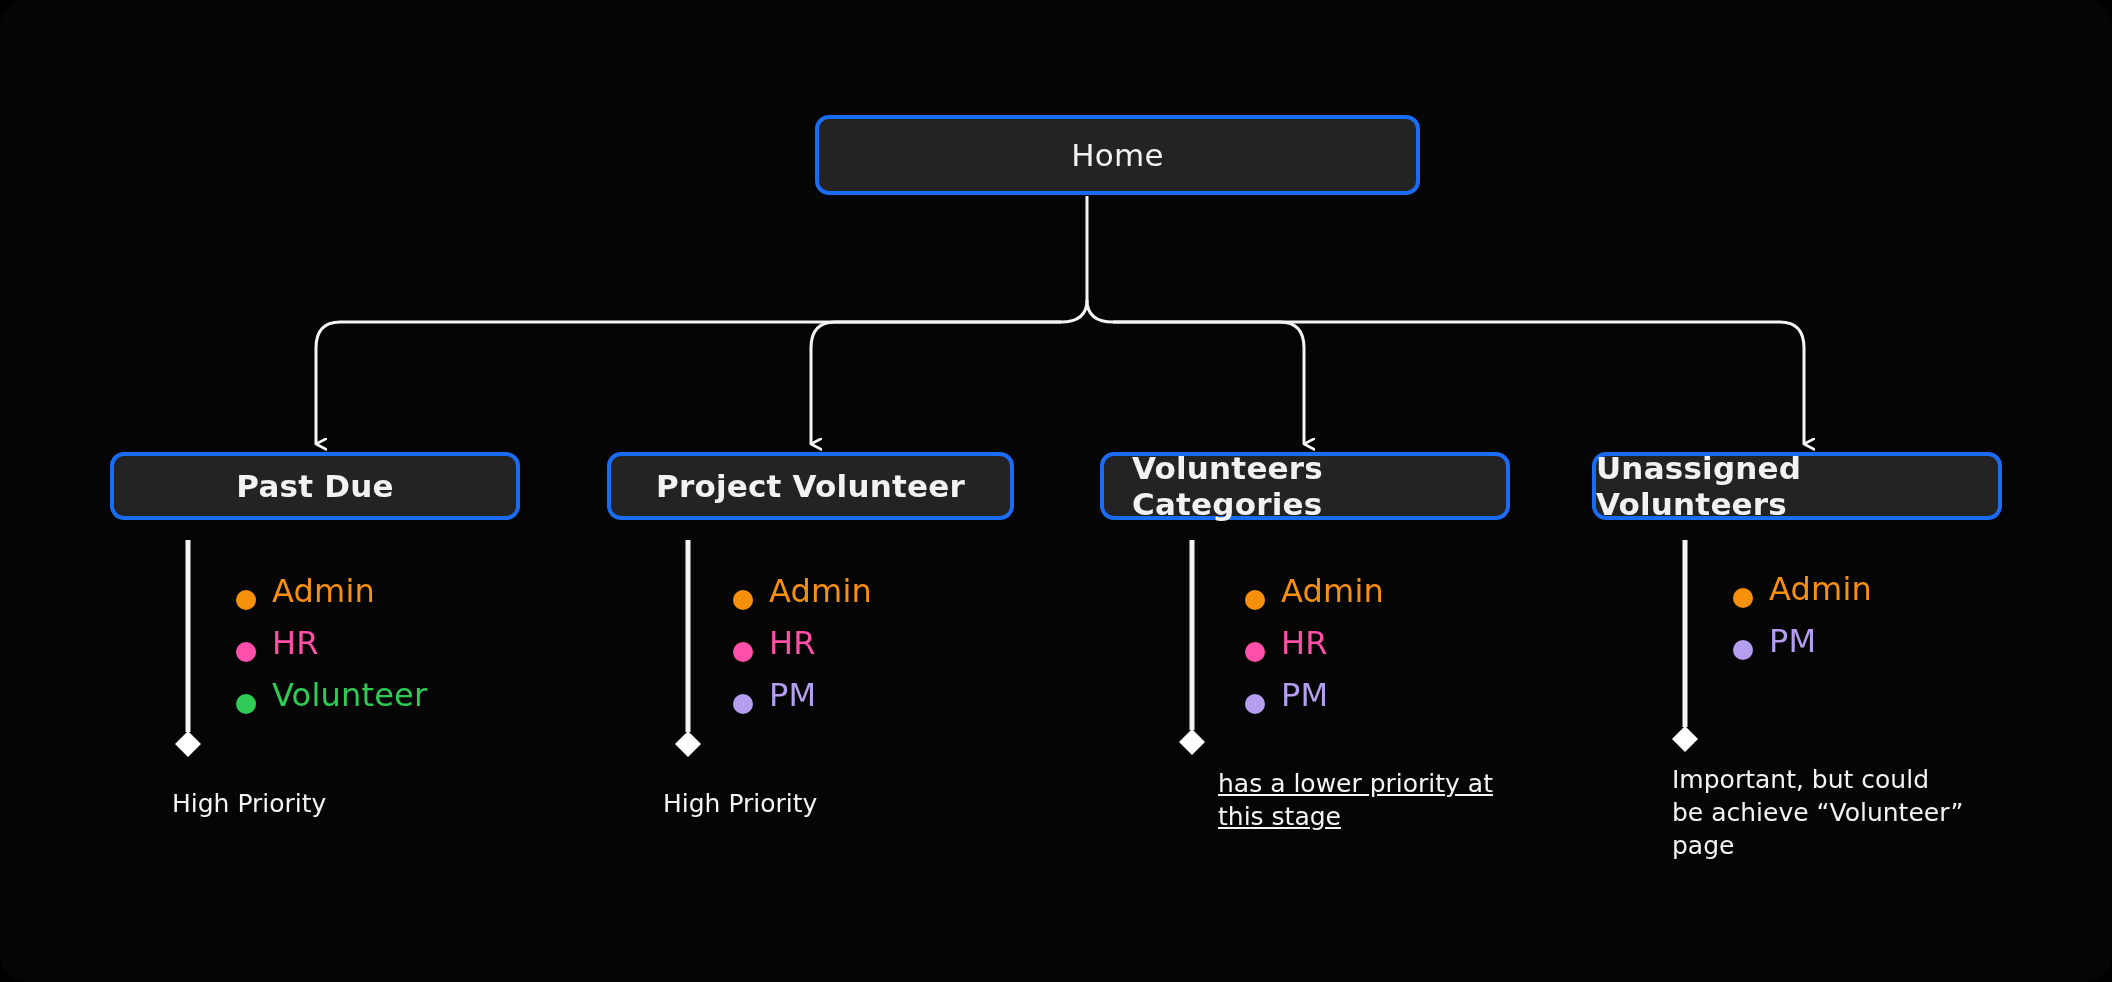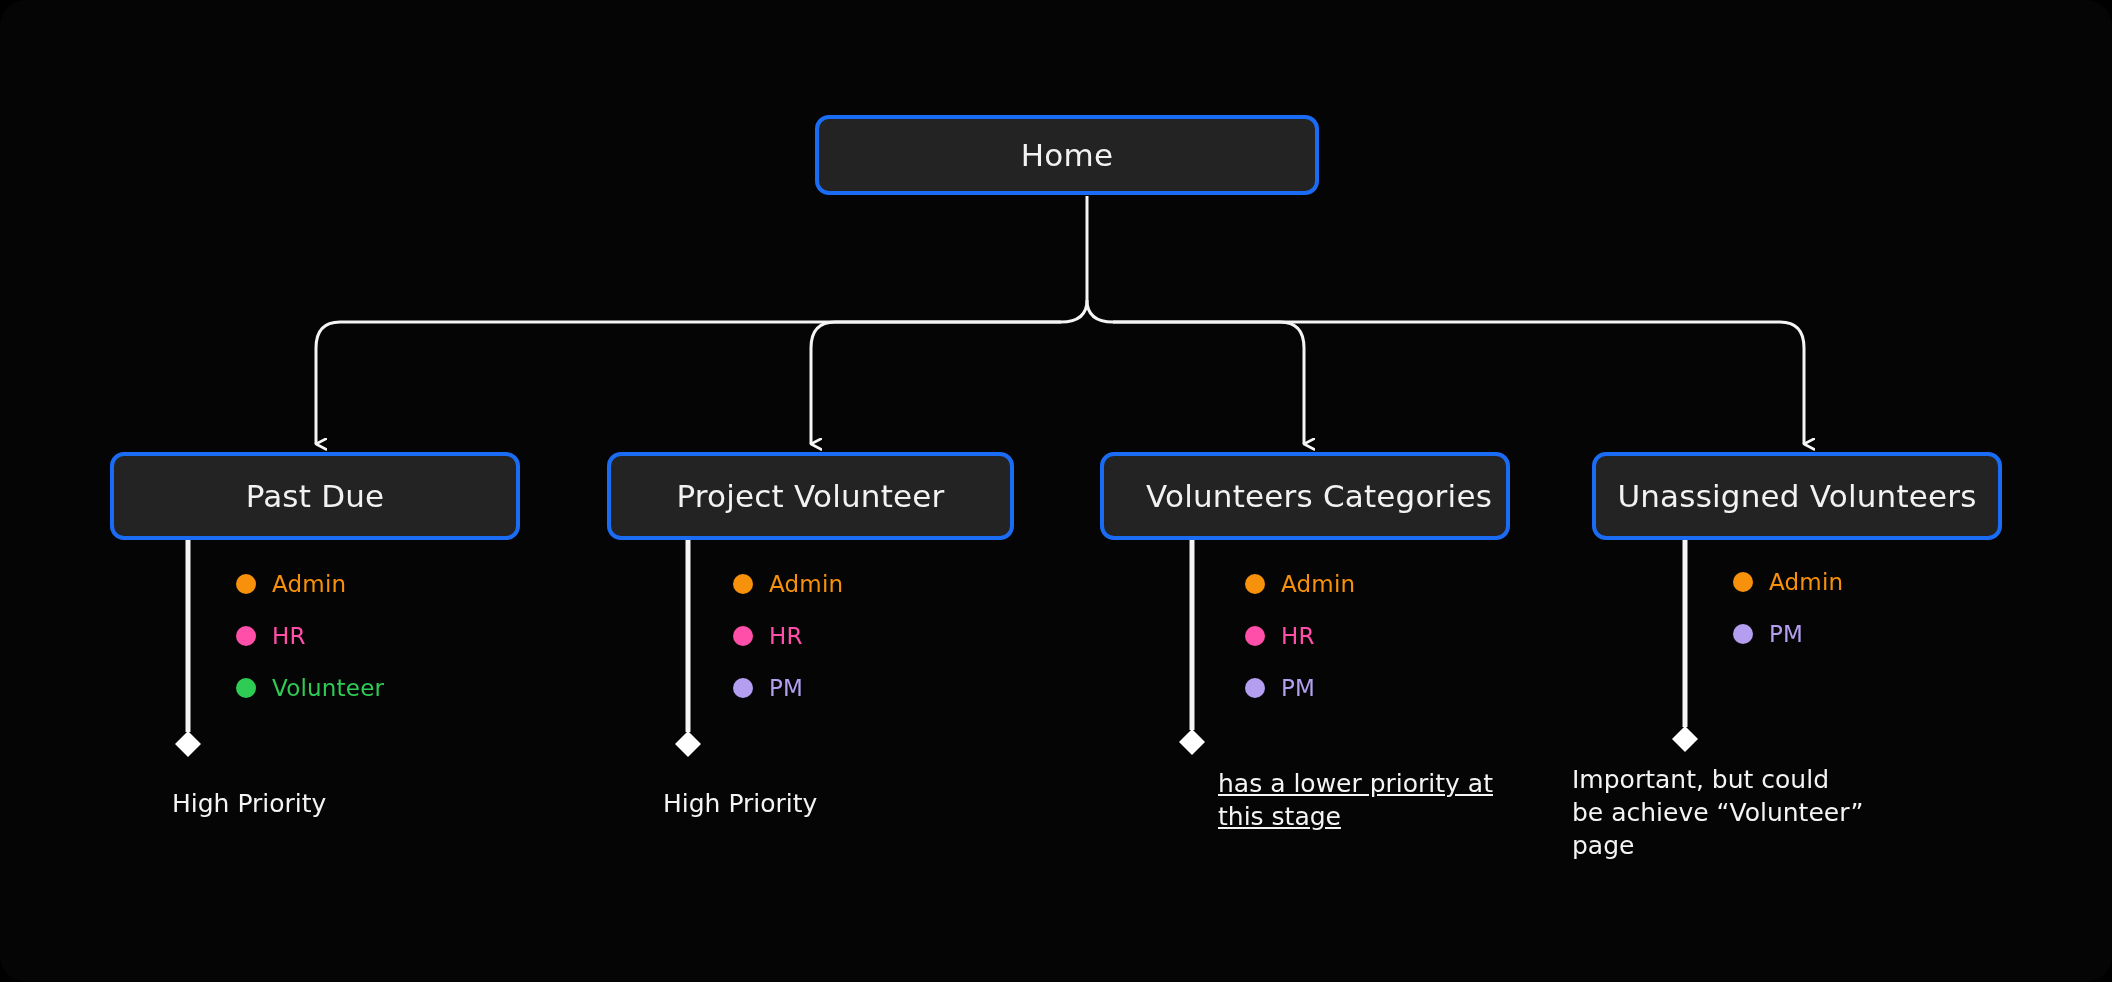--- a/index.html
+++ b/index.html
@@ -37,37 +37,38 @@
     border-radius: 14px;
     display: flex;
     align-items: center;
     justify-content: center;
     color: #f2f2f2;
     letter-spacing: 0.2px;
   }
   .node-root {
     left: 815px;
     top: 115px;
-    width: 504px;
+    width: 605px;
     height: 80px;
     font-size: 31px;
   }
   .node-child {
     top: 452px;
-    height: 88px;
+    height: 68px;
     font-size: 31px;
+    font-weight: bold;
   }
   .legend {
     position: absolute;
   }
   .legend-row {
     display: flex;
-    align-items: center;
+    align-items: flex-end;
     height: 52px;
-    font-size: 23px;
+    font-size: 32px;
     letter-spacing: 0.2px;
   }
   .dot {
     width: 20px;
     height: 20px;
     border-radius: 50%;
     margin-right: 16px;
     flex: 0 0 auto;
   }
   .note {
@@ -184,17 +185,17 @@
   <div class="legend" style="left:1733px; top:556px;">
     <div class="legend-row">
       <span class="dot" style="background:#f7900a"></span>
       <span style="color:#f7900a">Admin</span>
     </div>
     <div class="legend-row">
       <span class="dot" style="background:#b39ef0"></span>
       <span style="color:#b39ef0">PM</span>
     </div>
   </div>
-  <div class="note" style="left:1572px; top:763px;">Important, but could
+  <div class="note" style="left:1672px; top:763px;">Important, but could
 be achieve “Volunteer”
 page</div>
 
 </div>
 
 </body></html>

